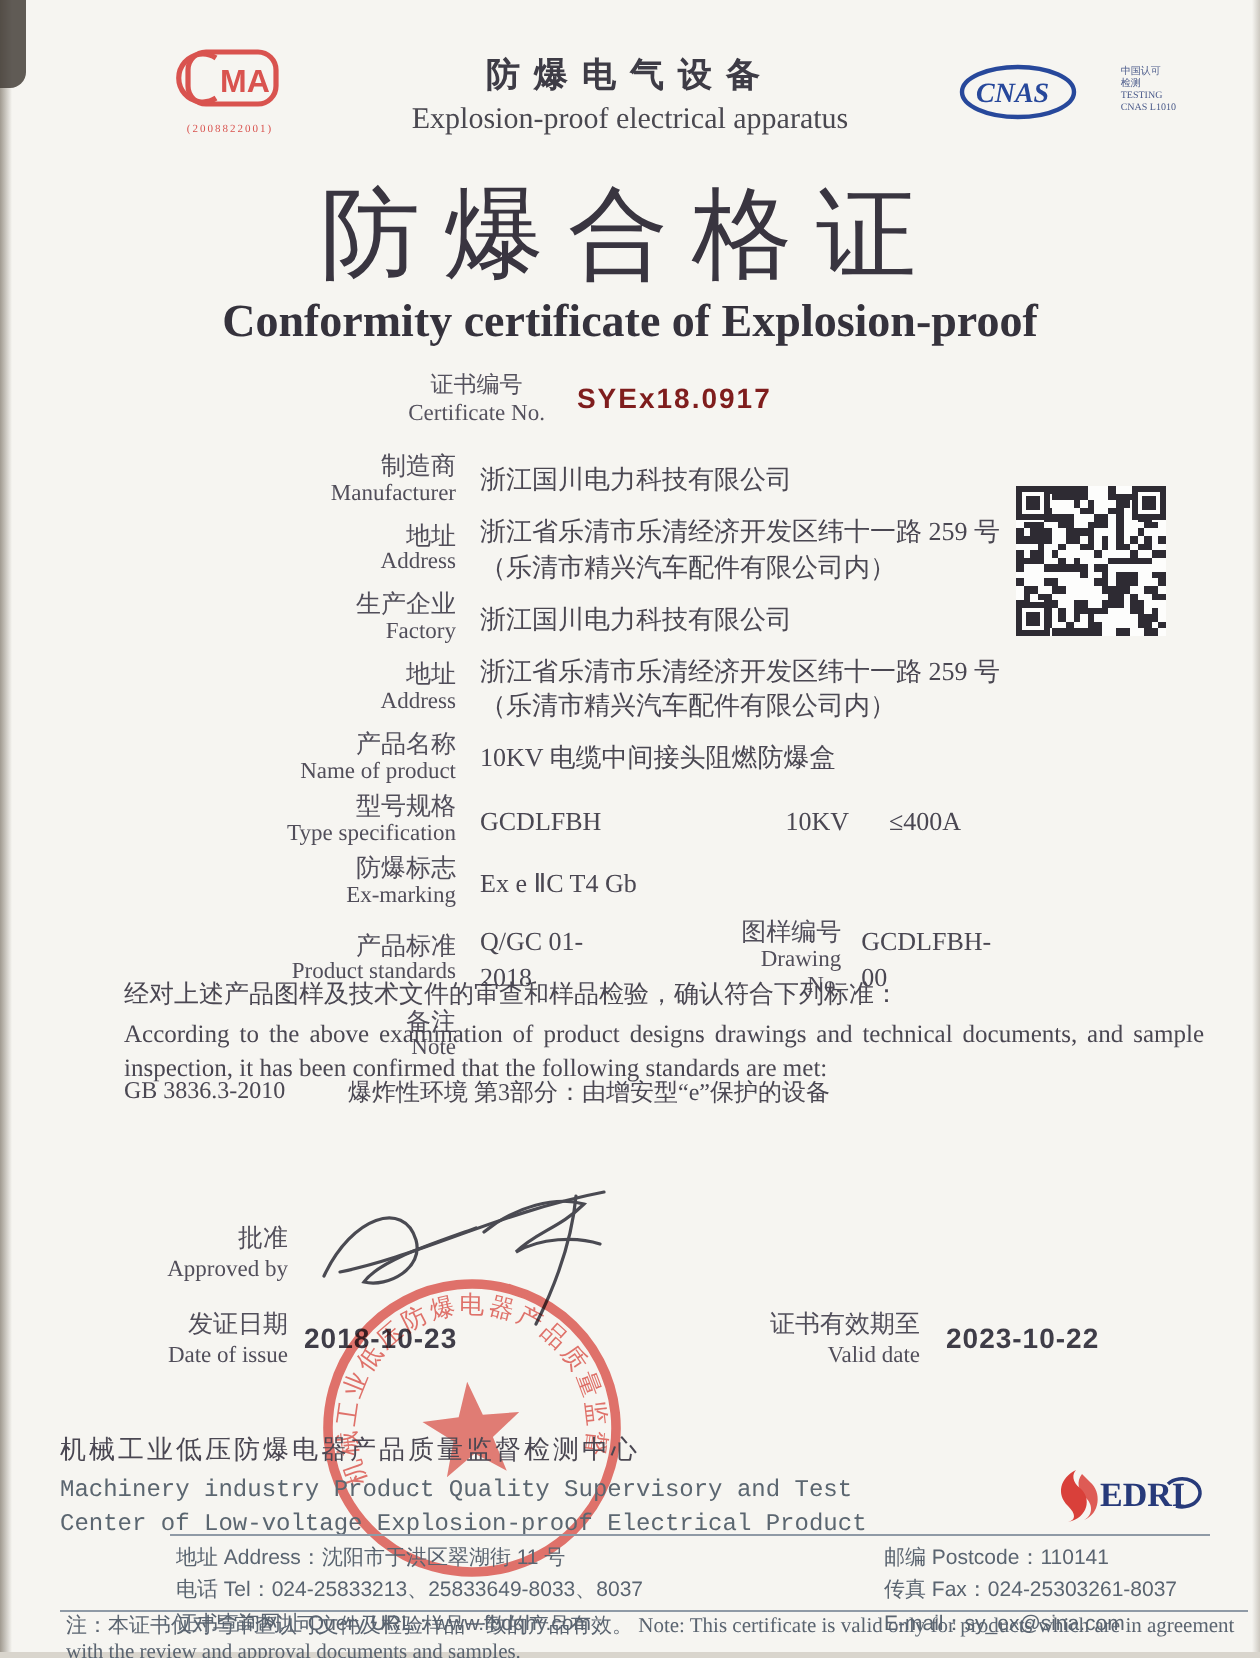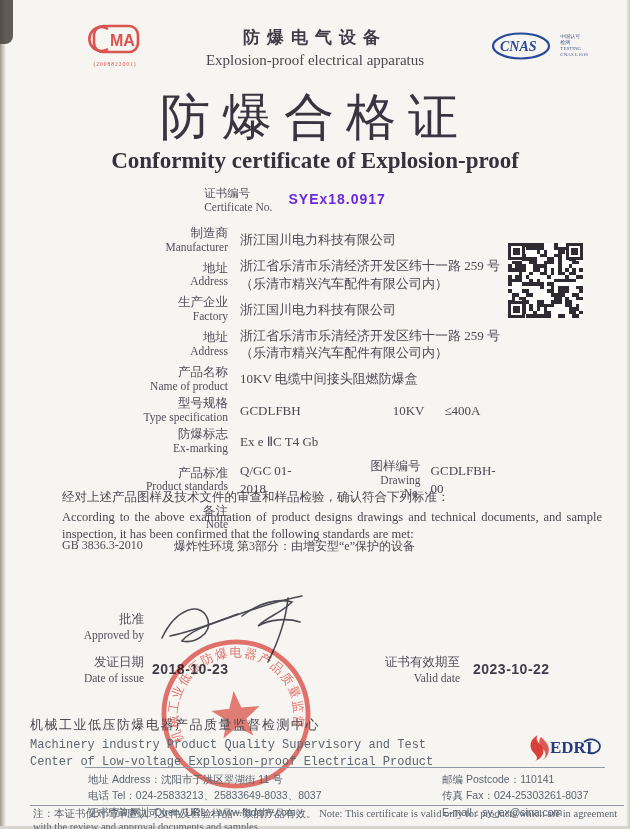--- a/index.html
+++ b/index.html
@@ -13,31 +13,31 @@
   .edge-right{position:absolute;right:0;top:0;bottom:0;width:4px;
               background:linear-gradient(to left,#ccc8c0,rgba(204,200,192,0));}
   .edge-bottom{position:absolute;left:0;right:0;bottom:0;height:3px;background:#d9d5cd;}
 
   
   .cma{position:absolute;left:86px;top:24px;text-align:center;}
   .cma-num{font-size:5.5px;color:#d9534f;letter-spacing:1px;margin-top:1px;}
   .hdr-center{position:absolute;left:0;right:0;top:26px;text-align:center;}
   .hdr-cn{font-size:17px;font-weight:bold;letter-spacing:7px;color:#3e3c46;}
   .hdr-en{font-size:15px;color:#4a4850;margin-top:3px;}
-  .cnas{position:absolute;right:42px;top:30px;display:flex;align-items:center;gap:8px;}
+  .cnas{position:absolute;right:42px;top:30px;display:flex;align-items:center;gap:20px;}
   .cnas-side{font-size:5px;line-height:1.25;color:#4a5a8a;text-align:left;}
 
   .main-title{position:absolute;left:0;right:0;top:84px;text-align:center;
               font-size:50px;letter-spacing:12px;color:#393540;font-weight:500;}
   .sub-title{position:absolute;left:0;right:0;top:148px;text-align:center;
              font-size:23px;font-weight:bold;color:#35323c;}
 
   .certno{position:absolute;left:0;right:40px;top:186px;display:flex;justify-content:center;gap:16px;align-items:flex-start;}
-  .certno .lbl{font-size:11.5px;color:#55525e;line-height:1.25;}
-  .certno .val{font-family:"Liberation Sans",sans-serif;font-size:14px;color:#6d28d9;
+  .certno .lbl{font-size:11.5px;color:#55525e;text-align:center;line-height:1.25;}
+  .certno .val{font-family:"Liberation Sans",sans-serif;font-size:14px;color:#7f1d1d;
                letter-spacing:1px;margin-top:5px;font-weight:bold;}
 
   
   .fields{position:absolute;left:0;top:226px;width:508px;}
   .frow{display:flex;align-items:center;margin-bottom:3px;min-height:25px;}
   .flabel{width:228px;flex:none;text-align:right;padding-right:12px;line-height:1.18;color:#514e5a;}
   .flabel .cn{display:block;font-size:12.5px;}
   .flabel .en{display:block;font-size:11.5px;}
   .fvalue{font-size:13px;color:#4a4752;line-height:1.35;flex:1;}
   .spec-extra1{margin-left:92px;}

